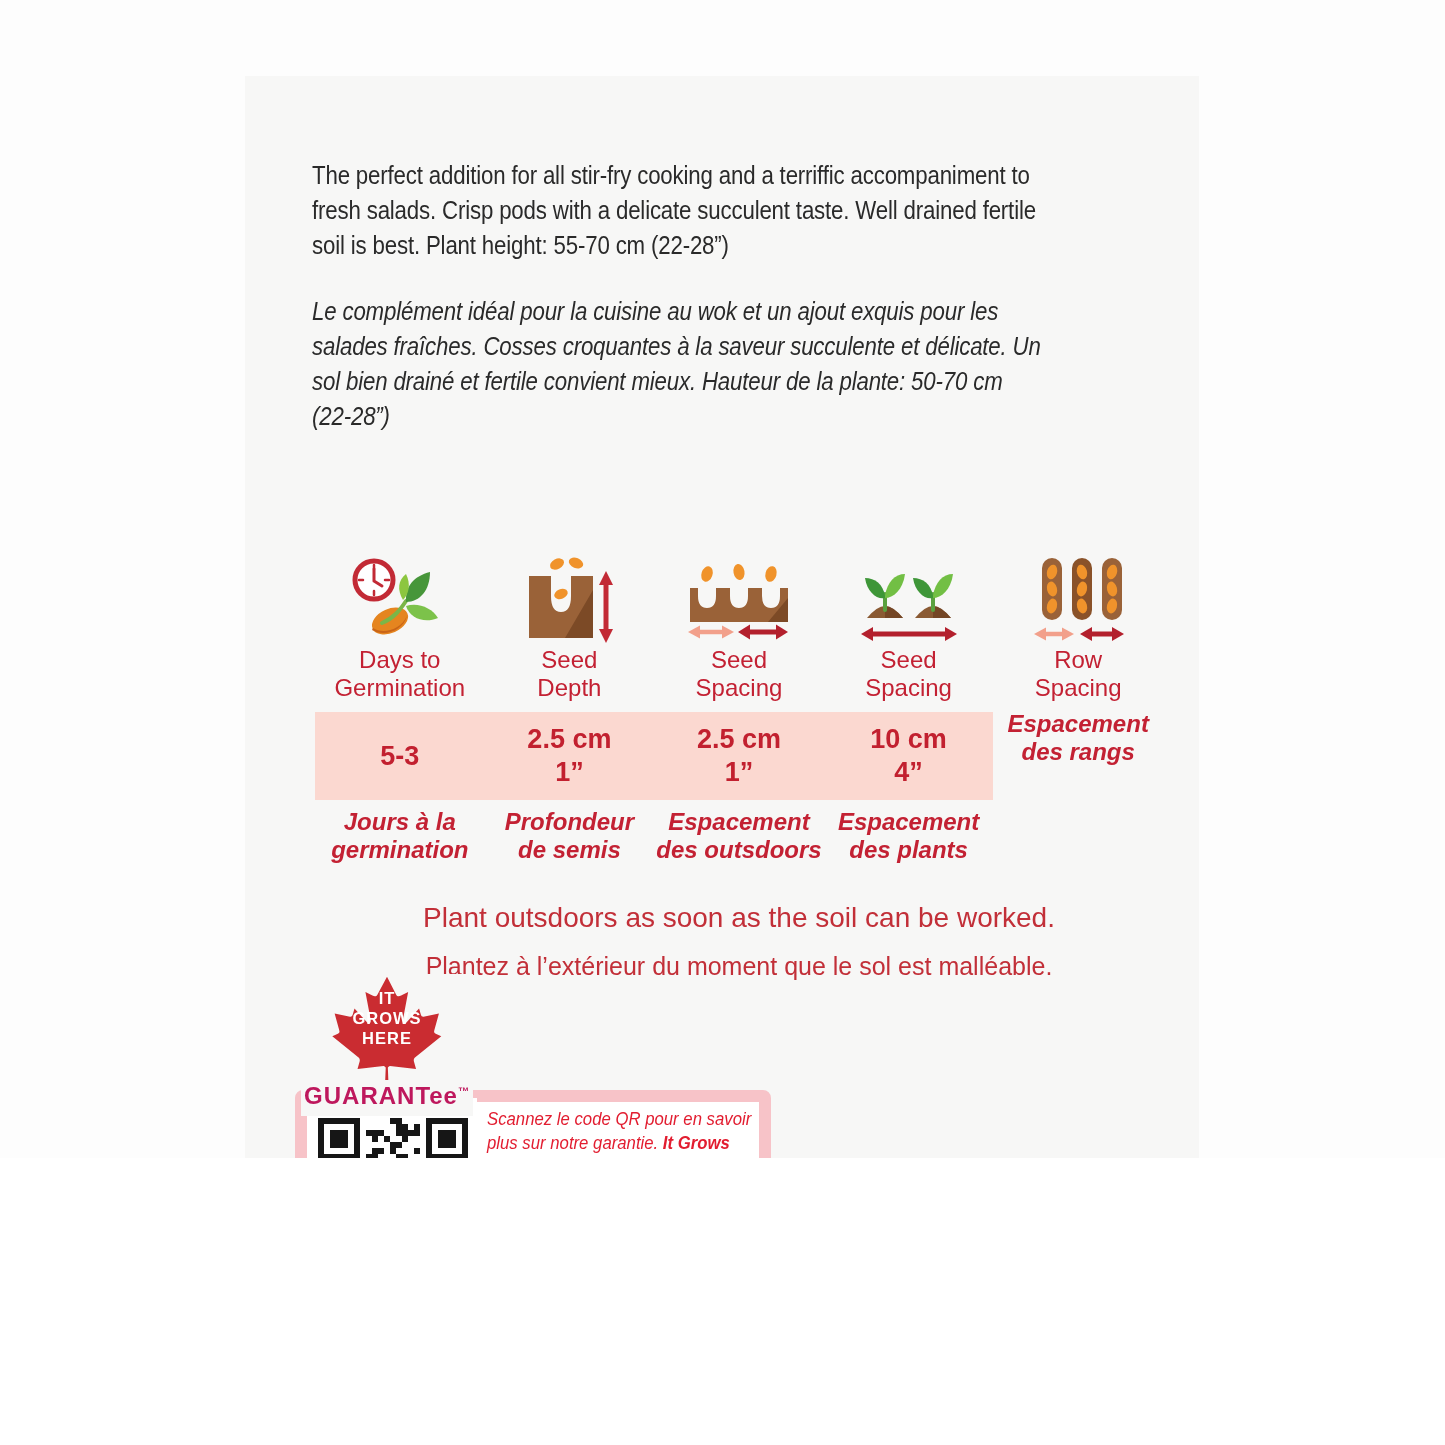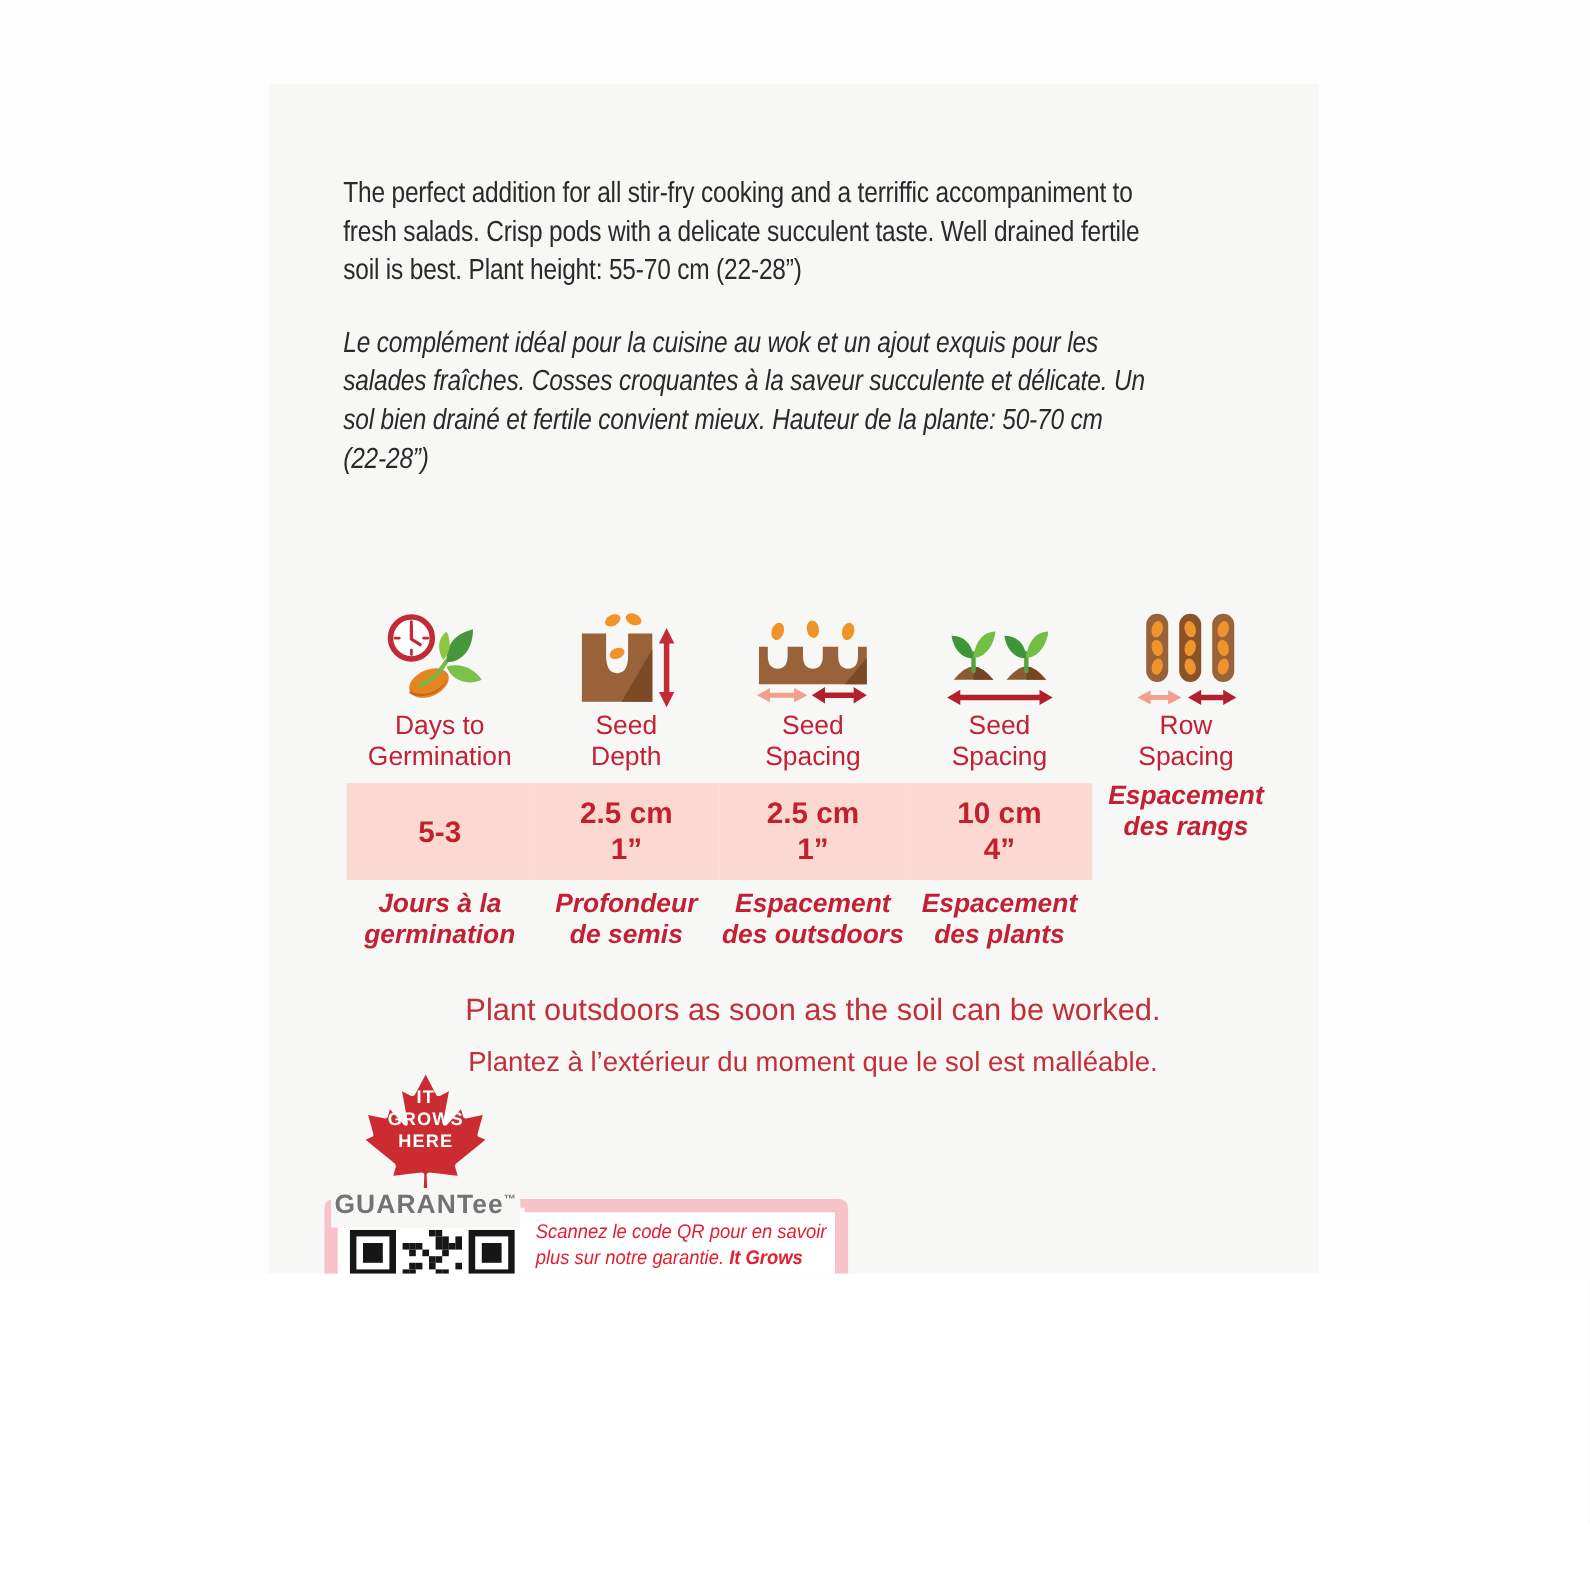--- a/index.html
+++ b/index.html
@@ -36,21 +36,21 @@
             box-sizing:border-box;border:12px solid #f7c3c8;border-radius:8px;
             background:#ffffff;z-index:1;}
   .guarantee-logo{position:absolute;left:56px;top:898px;width:172px;height:142px;
                   background:#f7f7f6;z-index:4;display:flex;flex-direction:column;align-items:center;}
   .leaf-wrap{position:relative;width:150px;height:106px;}
   .leaf-wrap svg{position:absolute;left:0;top:0;}
   .leaf-text{position:absolute;left:0;top:14px;width:100%;display:flex;flex-direction:column;
              align-items:center;color:#ffffff;font-weight:bold;font-size:16.5px;line-height:20px;
              letter-spacing:1px;}
   .wordmark{margin-top:2px;white-space:nowrap;font-weight:bold;font-size:24px;
-            letter-spacing:1px;color:#737373;}
+            letter-spacing:1px;color:#be185d;}
   .wordmark sup{font-size:11px;}
   .qr-panel{position:absolute;left:64px;top:1022px;width:168px;height:192px;background:#ffffff;
             z-index:3;}
   .qr-panel svg{position:absolute;left:9px;top:20px;}
   .qr-text{position:absolute;left:242px;top:1030px;width:276px;z-index:3;color:#e21d30;}
   .qr-en{font-size:21px;line-height:26.5px;}
   .qr-fr{margin-top:1px;font-style:italic;font-size:18px;line-height:24px;
          transform:scaleX(.93);transform-origin:0 0;width:296px;}
   .qr-text b{font-weight:bold;}
   .qr-text sup{font-size:.55em;}

